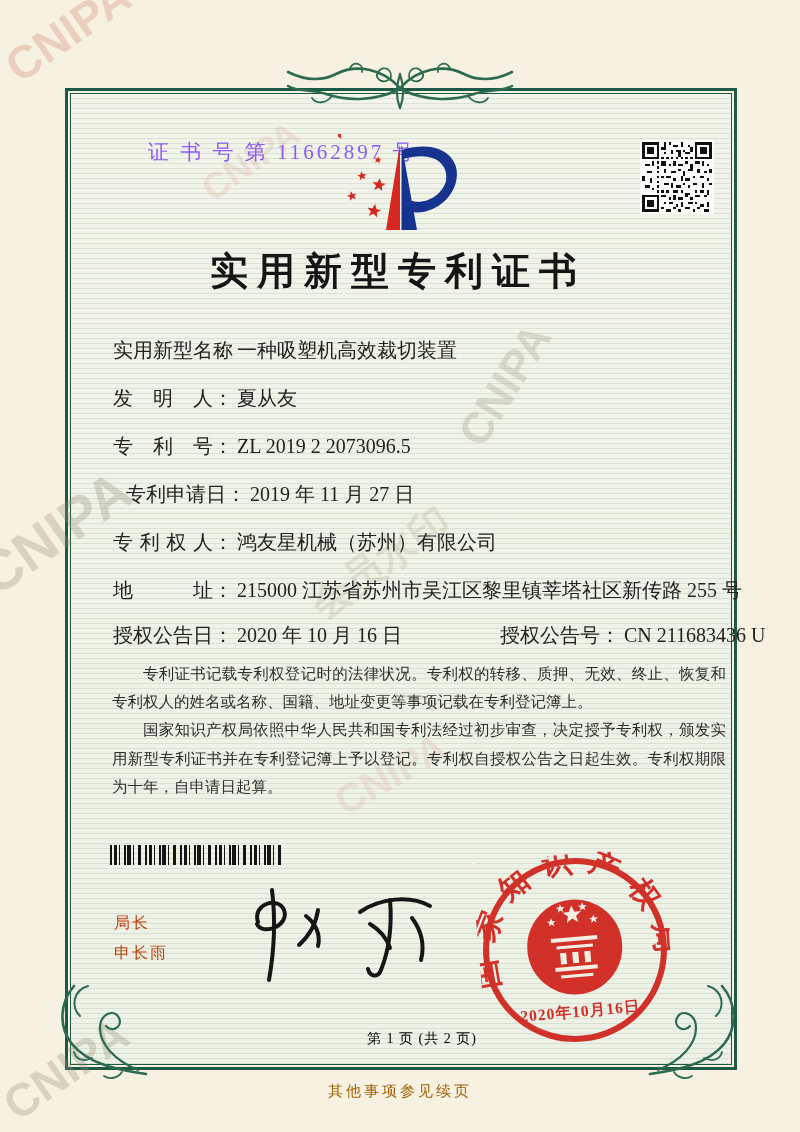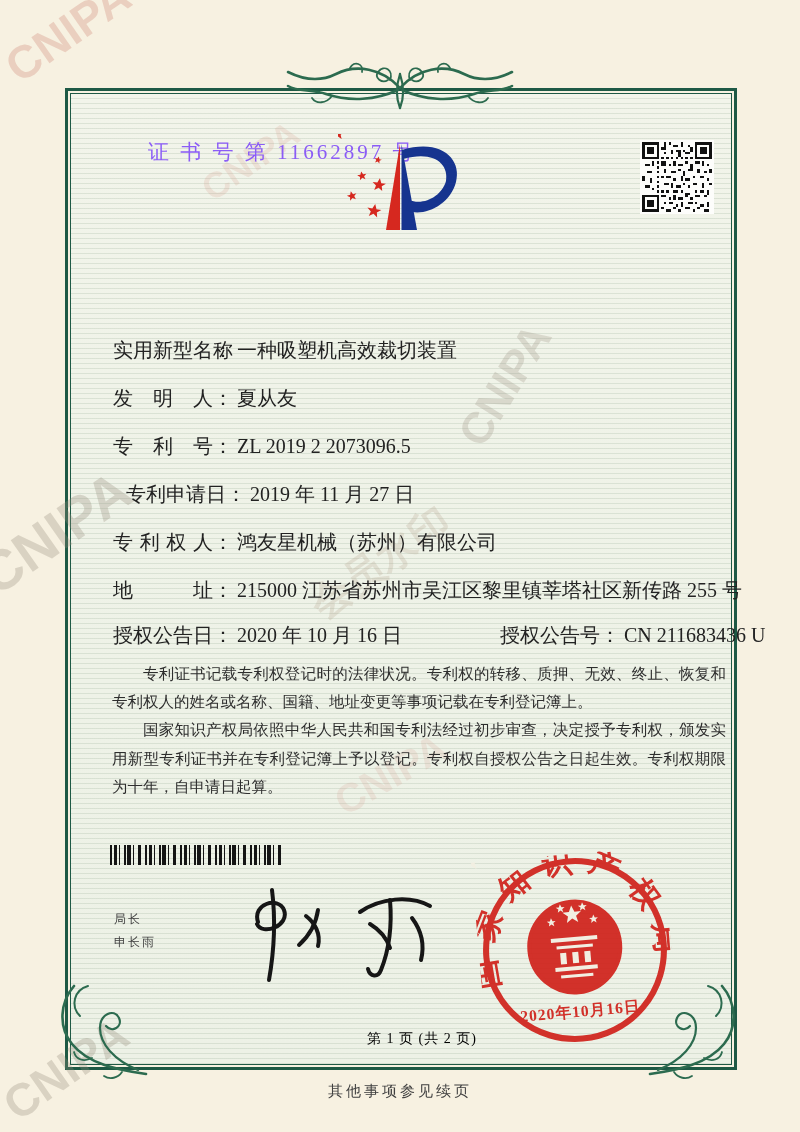--- a/index.html
+++ b/index.html
@@ -31,23 +31,23 @@
   .paras p{margin:0;text-indent:2em;}
   .barcode{position:absolute;left:110px;top:845px;width:172px;height:20px;
     background:repeating-linear-gradient(90deg,
       #151515 0 2px,transparent 2px 4px,
       #151515 4px 7px,transparent 7px 9px,
       #151515 9px 10px,transparent 10px 14px,
       #151515 14px 16px,transparent 16px 17px,
       #151515 17px 21px,transparent 21px 23px,
       #151515 23px 24px,transparent 24px 28px,
       #151515 28px 31px,transparent 31px 35px);}
-  .signer{position:absolute;left:114px;top:908px;font-family:"Liberation Sans",sans-serif;font-size:12px;color:#404040;line-height:1.9;letter-spacing:2px;}
+  .signer{position:absolute;left:114px;top:908px;font-family:"Liberation Sans",sans-serif;font-size:16px;color:#c2410c;line-height:1.9;letter-spacing:2px;}
   .pageno{position:absolute;left:65px;top:1030px;width:666px;text-align:center;font-size:14px;letter-spacing:1px;color:#000000;margin-left:24px;}
-  .footnote{position:absolute;left:0;top:1082px;width:800px;text-align:center;font-size:15px;letter-spacing:3px;color:#404040;}
+  .footnote{position:absolute;left:0;top:1082px;width:800px;text-align:center;font-size:15px;letter-spacing:3px;color:#a16207;}
   .seal{position:absolute;left:479px;top:854px;width:192px;height:192px;z-index:4;transform:rotate(-5deg);opacity:.93;}
   .ornament{position:absolute;z-index:4;pointer-events:none;}
 </style>
 </head>
 <body>
 
 <span class="wm" style="left:-2px;top:4px;font-size:46px;color:rgba(205,128,112,0.30);transform:rotate(-35deg);">CNIPA</span>
 <span class="wm" style="left:196px;top:140px;font-size:36px;color:rgba(205,128,112,0.16);transform:rotate(-35deg);">CNIPA</span>
 <span class="wm" style="left:438px;top:360px;font-size:44px;color:rgba(150,140,122,0.26);transform:rotate(-58deg);">CNIPA</span>
 <span class="wm" style="left:-30px;top:500px;font-size:56px;color:rgba(150,140,122,0.30);transform:rotate(-35deg);">CNIPA</span>
@@ -108,20 +108,21 @@
     <path d="M64 16 C 104 4, 124 26, 118 48 C 112 72, 84 84, 68 76 L 71 66 C 86 72, 104 62, 108 47 C 111 30, 96 16, 65 25 Z" fill="#16348f"></path>
   </svg>
 
   <svg class="abs" style="left:640px;top:140px;background:#fdfdfb;" width="74" height="74" viewBox="-1 -1 31 31" shape-rendering="crispEdges">
     <path fill="#111" d="M0 0h7v7H0z M22 0h7v7h-7z M0 22h7v7H0z"></path>
     <path fill="#fdfdfb" d="M1 1h5v5H1z M23 1h5v5h-5z M1 23h5v5H1z"></path>
     <path fill="#111" d="M2 2h3v3H2z M24 2h3v3h-3z M2 24h3v3H2z"></path>
     <path fill="#111" d="M9 0h1v2H9z M11 0h1v1h-1z M13 1h2v1h-2z M16 0h1v2h-1z M19 1h1v1h-1z M8 2h2v1H8z M12 3h1v2h-1z M14 3h2v1h-2z M17 3h1v1h-1z M20 2h1v2h-1z M9 4h1v1H9z M15 4h1v2h-1z M18 4h2v1h-2z M8 6h1v1H8z M10 6h1v1h-1z M12 6h1v1h-1z M14 6h1v1h-1z M16 6h1v1h-1z M18 6h1v1h-1z M20 6h1v1h-1z M6 8h1v1H6z M6 10h1v1H6z M6 12h1v1H6z M6 14h1v1H6z M6 16h1v1H6z M6 18h1v1H6z M6 20h1v1H6z M1 9h2v1H1z M4 8h1v2H4z M2 12h2v1H2z M0 14h1v2H0z M3 15h1v2H3z M1 18h2v1H1z M4 19h1v1H4z M8 8h2v2H8z M11 9h1v1h-1z M13 8h1v2h-1z M15 9h2v1h-2z M18 8h1v1h-1z M20 9h1v2h-1z M22 8h2v1h-2z M25 8h1v2h-1z M27 9h1v1h-1z M9 11h1v2H9z M12 12h2v1h-2z M15 11h1v1h-1z M17 12h1v2h-1z M19 11h2v1h-2z M23 11h1v2h-1z M26 12h1v1h-1z M28 11h1v2h-1z M8 14h1v1H8z M10 14h2v1h-2z M13 15h1v1h-1z M16 14h1v2h-1z M18 15h2v1h-2z M21 14h1v1h-1z M24 14h2v1h-2z M27 15h1v1h-1z M9 17h2v1H9z M12 17h1v2h-1z M14 18h2v1h-2z M17 17h1v1h-1z M19 18h1v1h-1z M21 17h2v1h-2z M25 17h1v2h-1z M28 17h1v1h-1z M8 20h1v1H8z M10 20h1v1h-1z M13 20h2v1h-2z M16 20h1v1h-1z M18 21h2v1h-2z M22 20h1v1h-1z M24 20h2v1h-2z M27 20h1v2h-1z M8 22h2v1H8z M11 23h1v1h-1z M13 22h1v2h-1z M15 23h2v1h-2z M18 22h1v1h-1z M20 23h1v1h-1z M22 22h2v1h-2z M26 22h1v1h-1z M9 25h1v1H9z M11 25h2v1h-2z M14 26h1v1h-1z M16 25h1v2h-1z M19 25h2v1h-2z M22 25h1v1h-1z M24 26h2v1h-2z M27 25h1v2h-1z M8 27h1v1H8z M10 28h2v1h-2z M13 27h1v1h-1z M15 28h1v1h-1z M18 27h2v1h-2z M21 28h1v1h-1z M23 27h1v1h-1z M26 28h2v1h-2z"></path>
   </svg>
 
+  <div class="title">实用新型专利证书</div>
 
   <div class="frow" style="top:337px;">
     <span class="flabel">实用新型名称</span><span>：</span><span class="fval">一种吸塑机高效裁切装置</span>
   </div>
   <div class="frow" style="top:385px;">
     <span class="flabel">发明人</span><span>：</span><span class="fval">夏从友</span>
   </div>
   <div class="frow" style="top:433px;">
     <span class="flabel">专利号</span><span>：</span><span class="fval">ZL 2019 2 2073096.5</span>
   </div>

